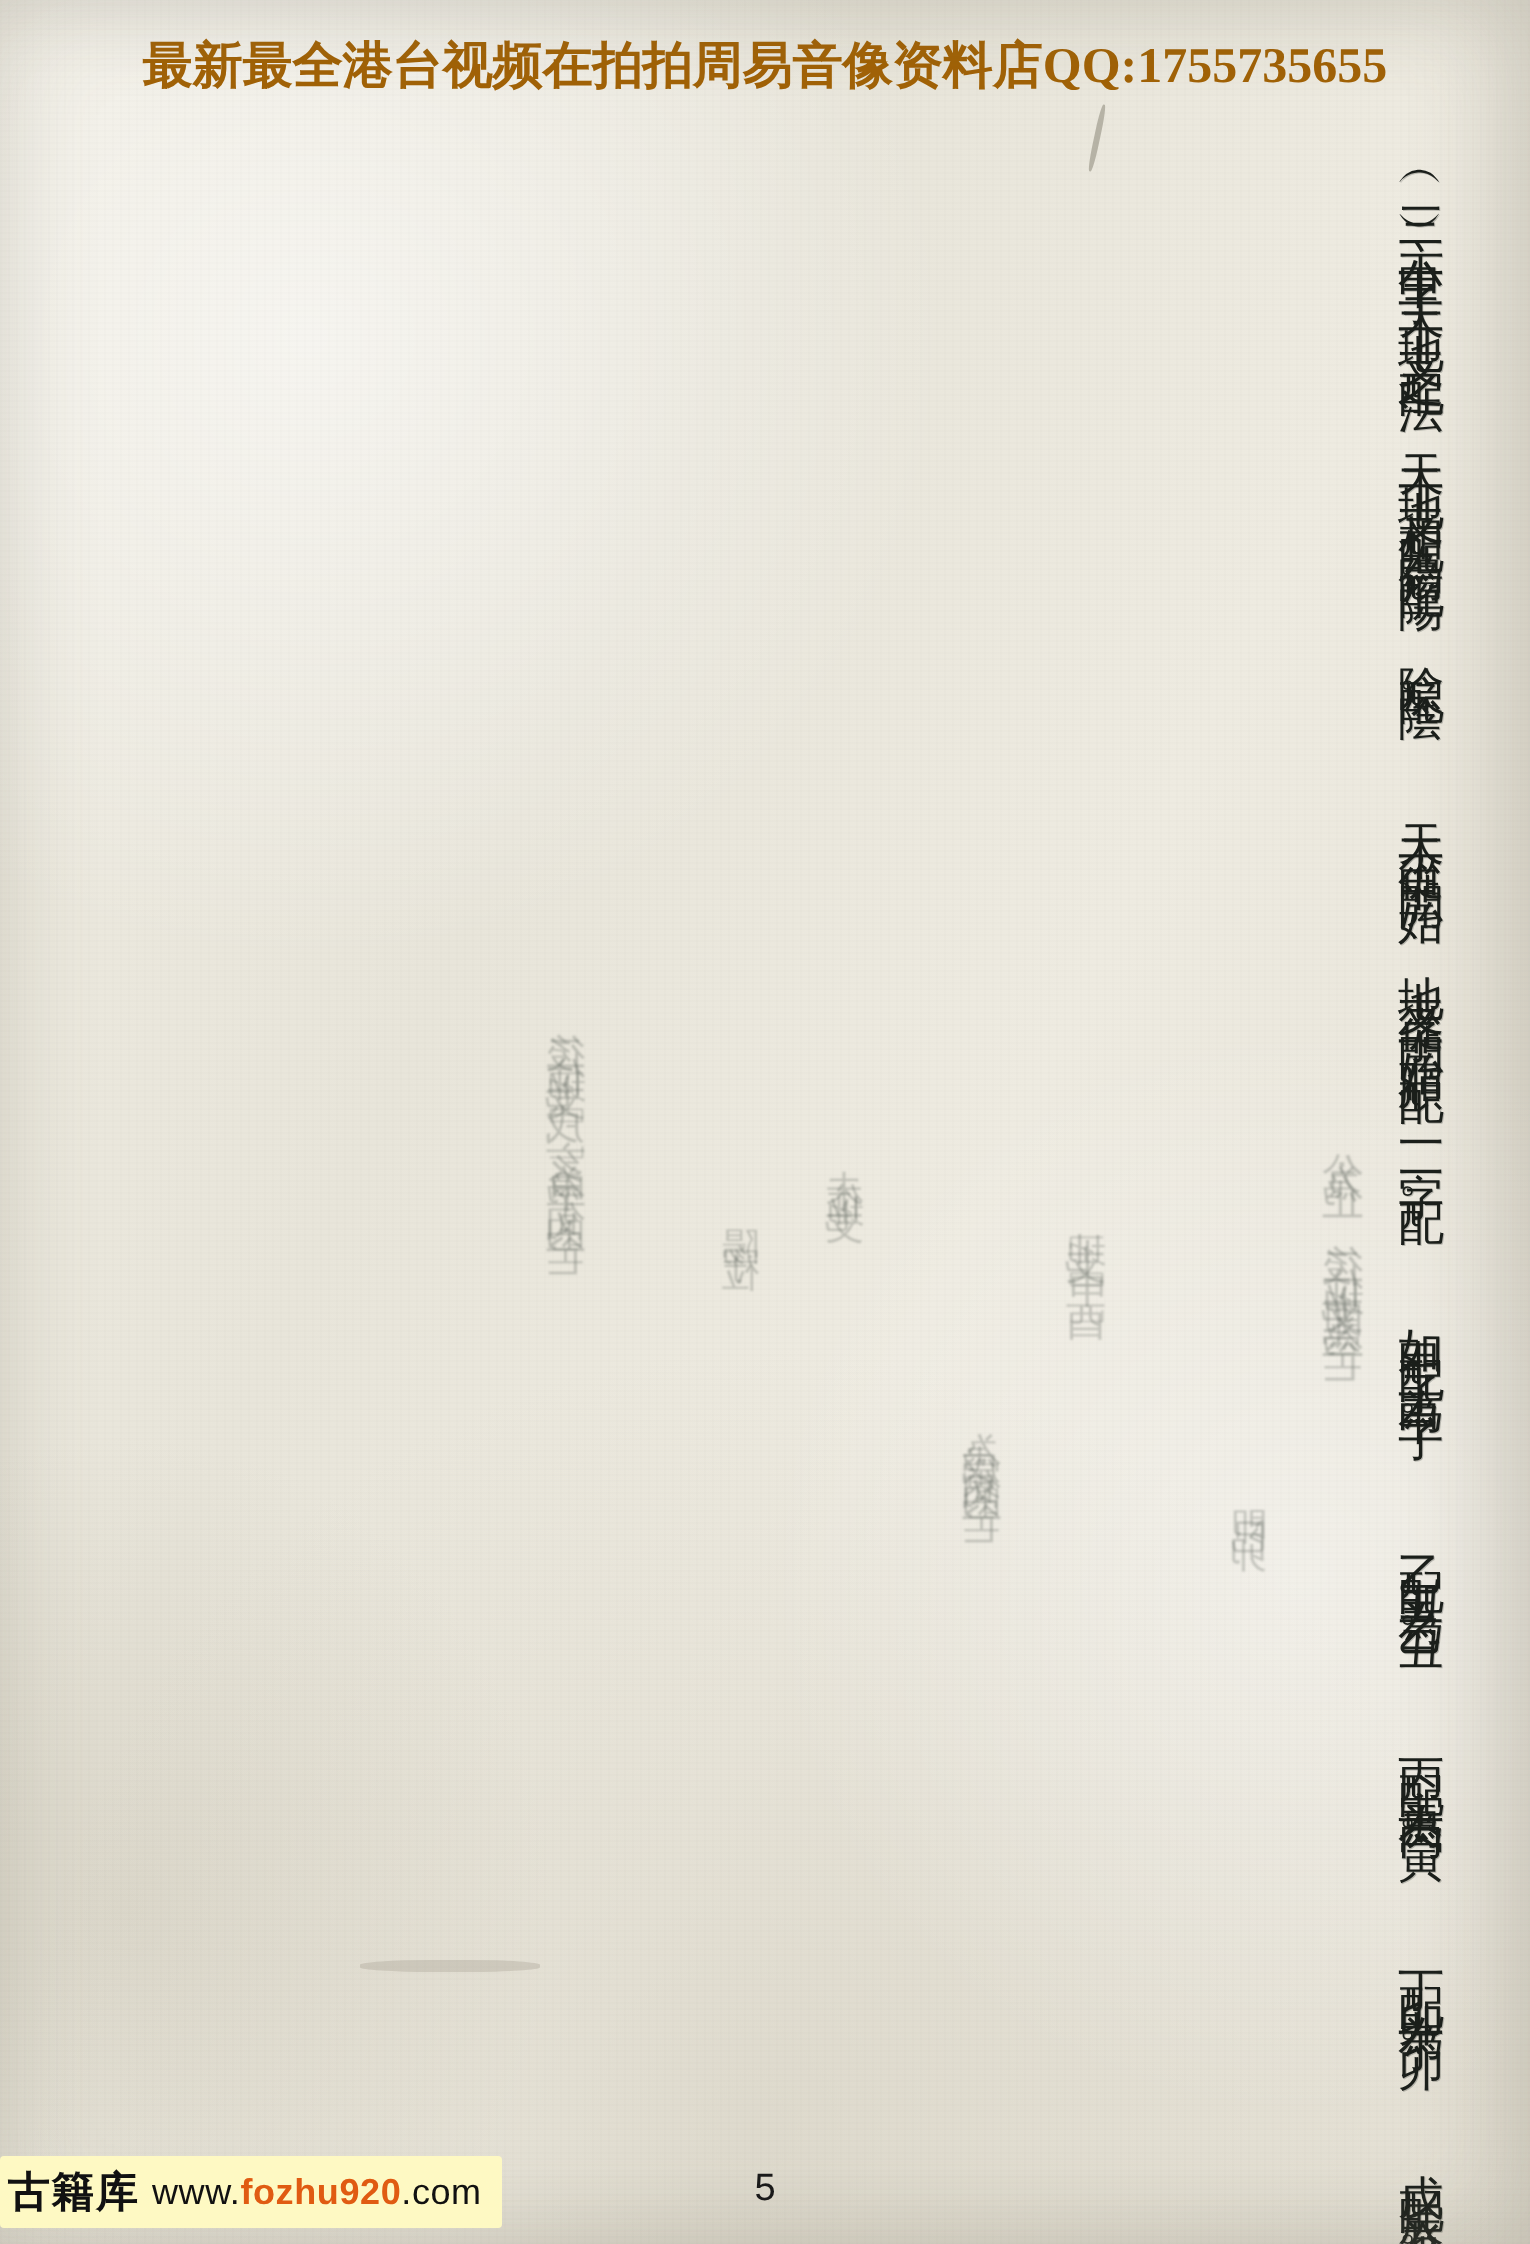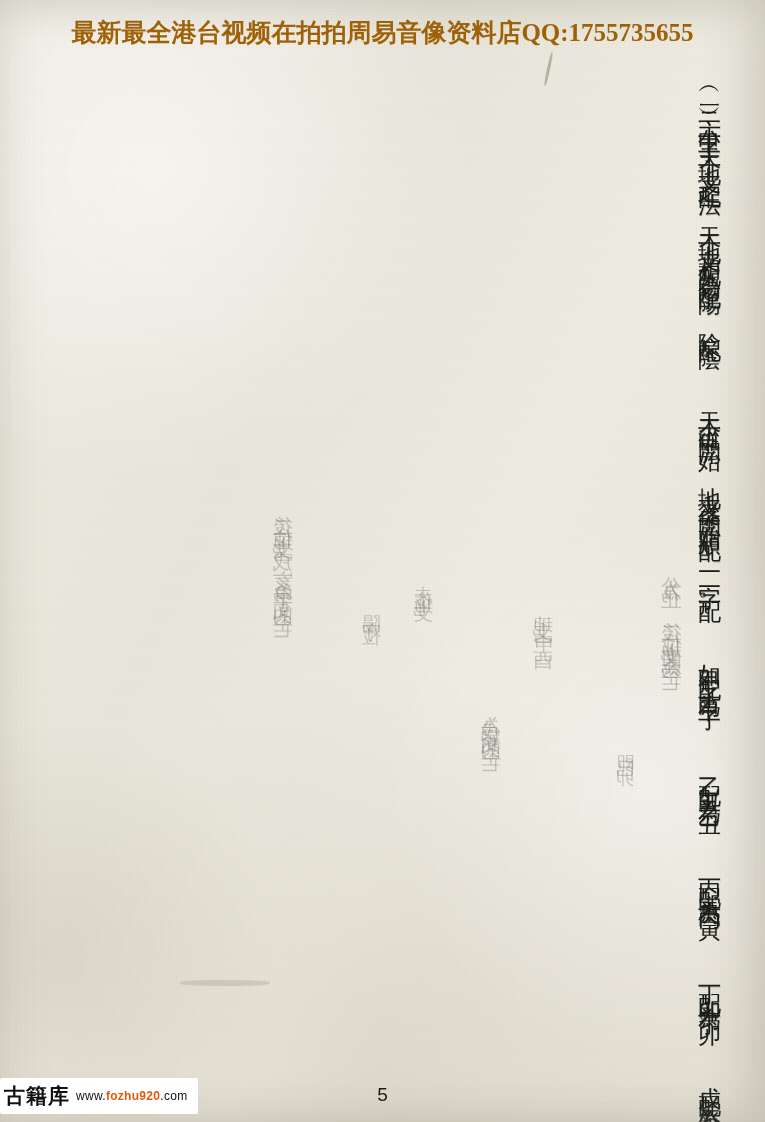--- a/index.html
+++ b/index.html
@@ -98,34 +98,34 @@
     pointer-events: none;
   }
 
   
   .footer-logo {
     position: absolute;
     left: 0;
     bottom: 8px;
     display: flex;
     align-items: center;
-    background: #ffffff;
+    background: #fef9c3;
     padding: 4px 10px 4px 4px;
     border-radius: 2px;
   }
   .footer-logo .cn {
     font-family: "DejaVu Serif", "Liberation Serif", serif;
     font-size: 21px;
     font-weight: 700;
     color: #111;
     letter-spacing: 1px;
   }
   .footer-logo .url {
     font-family: "Liberation Sans", sans-serif;
-    font-size: 12px;
+    font-size: 18px;
     color: #111;
     margin-left: 6px;
     letter-spacing: .3px;
   }
   .footer-logo .url .brand {
     color: #e05b12;
     font-weight: 700;
   }
   .page-number {
     position: absolute;

